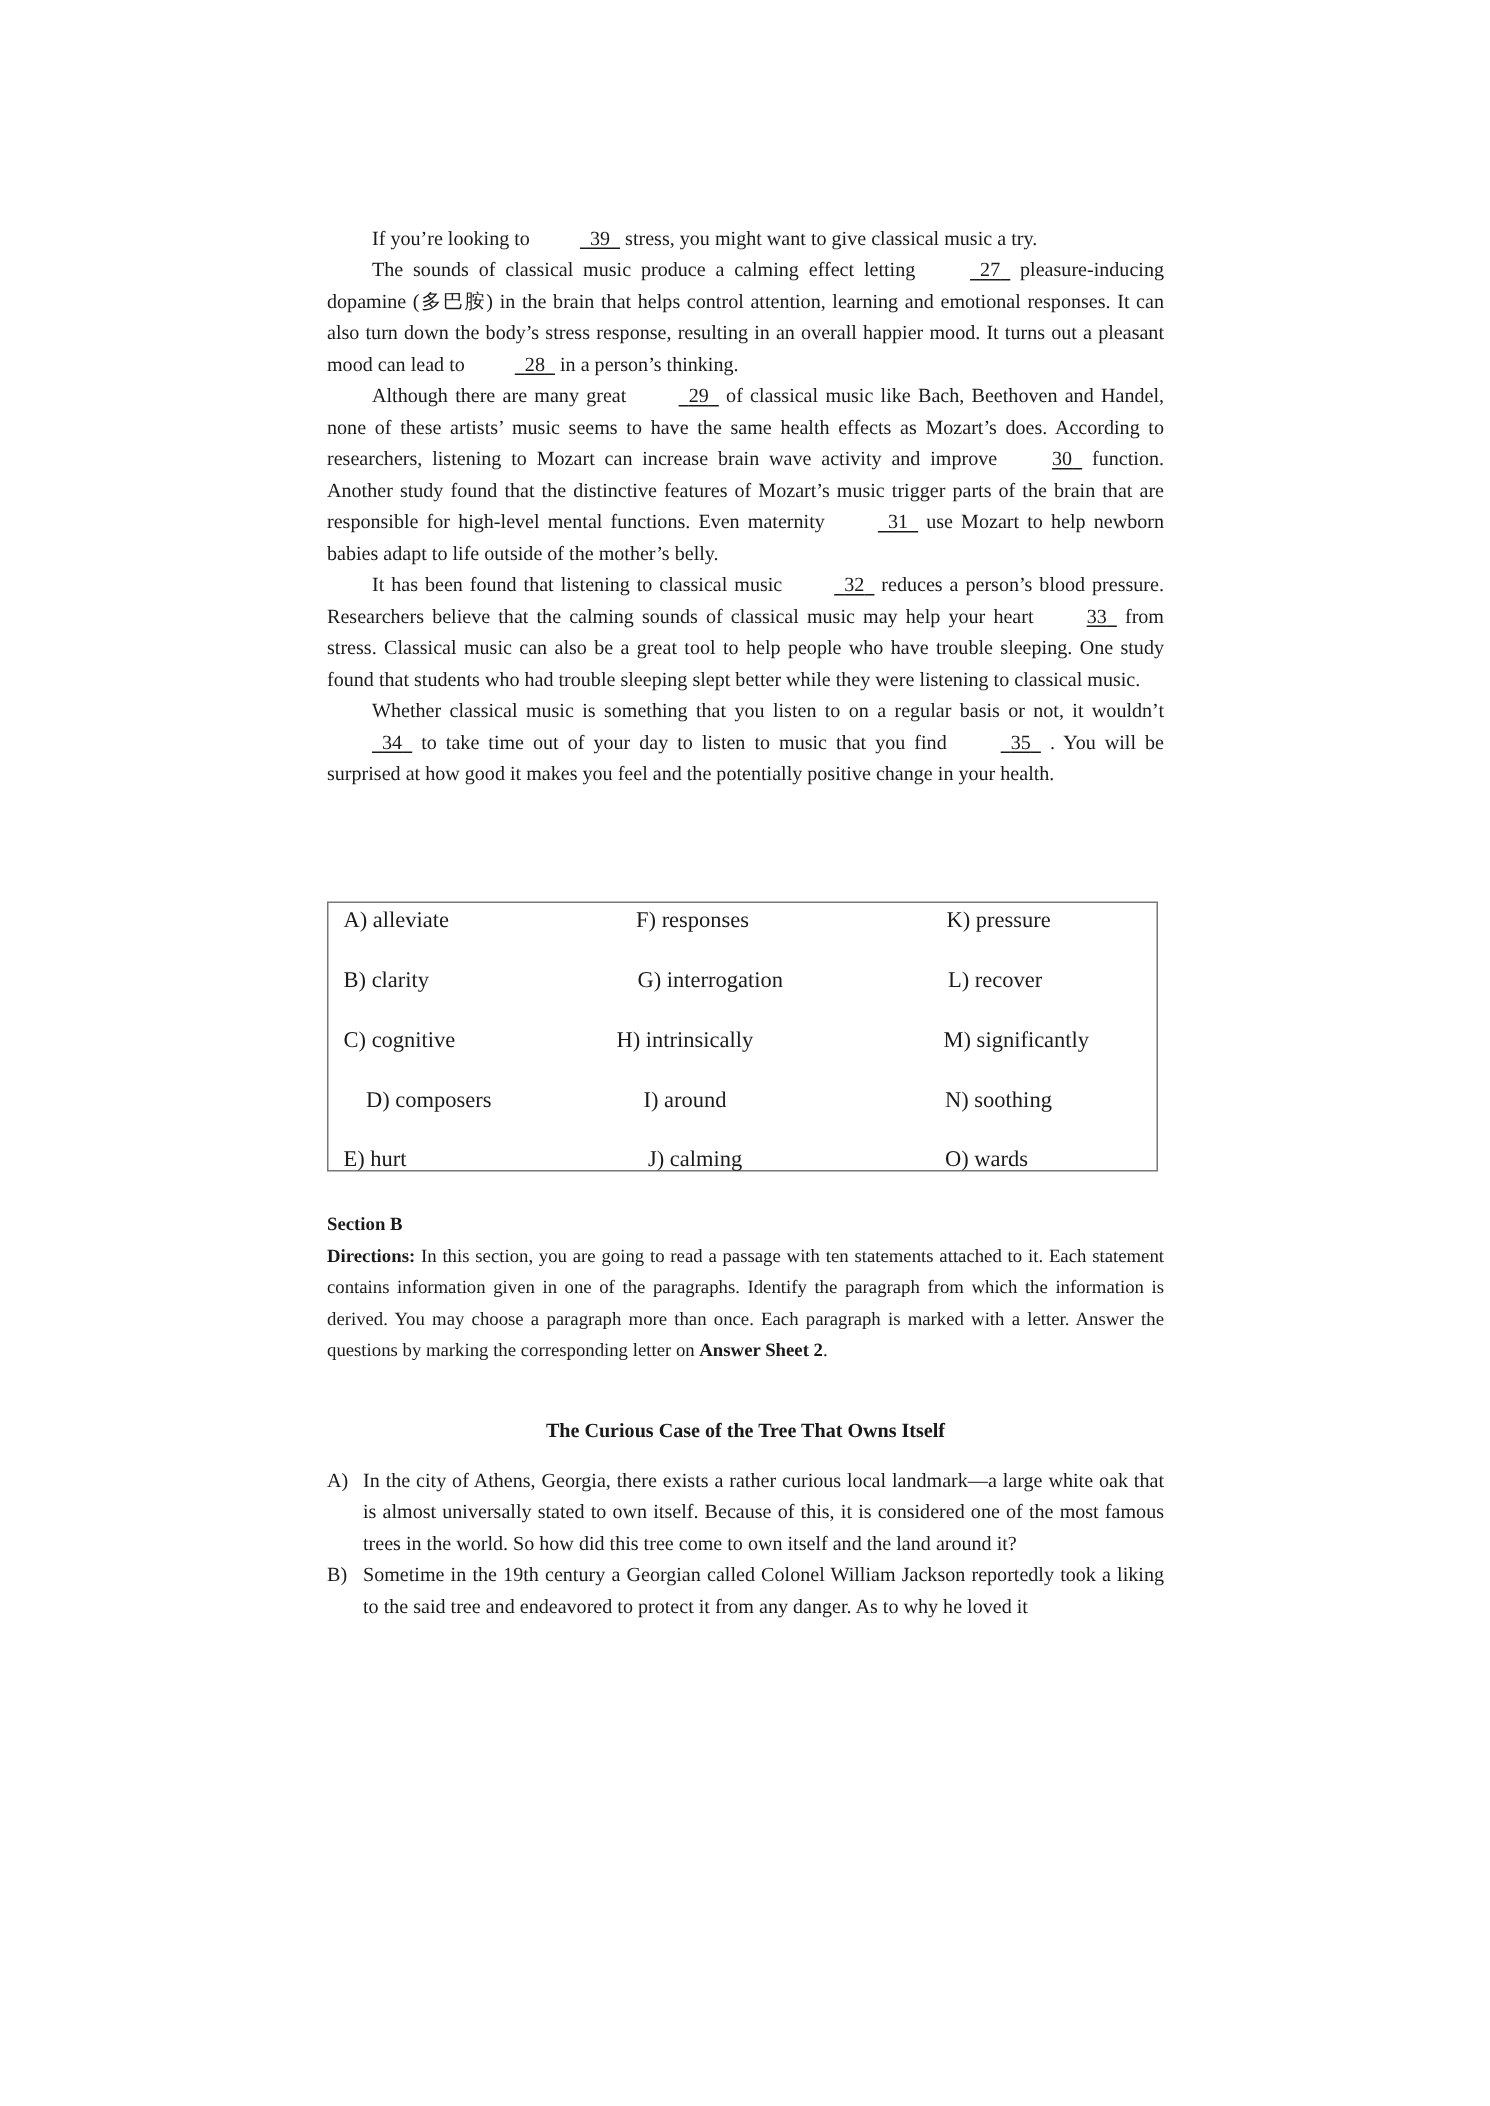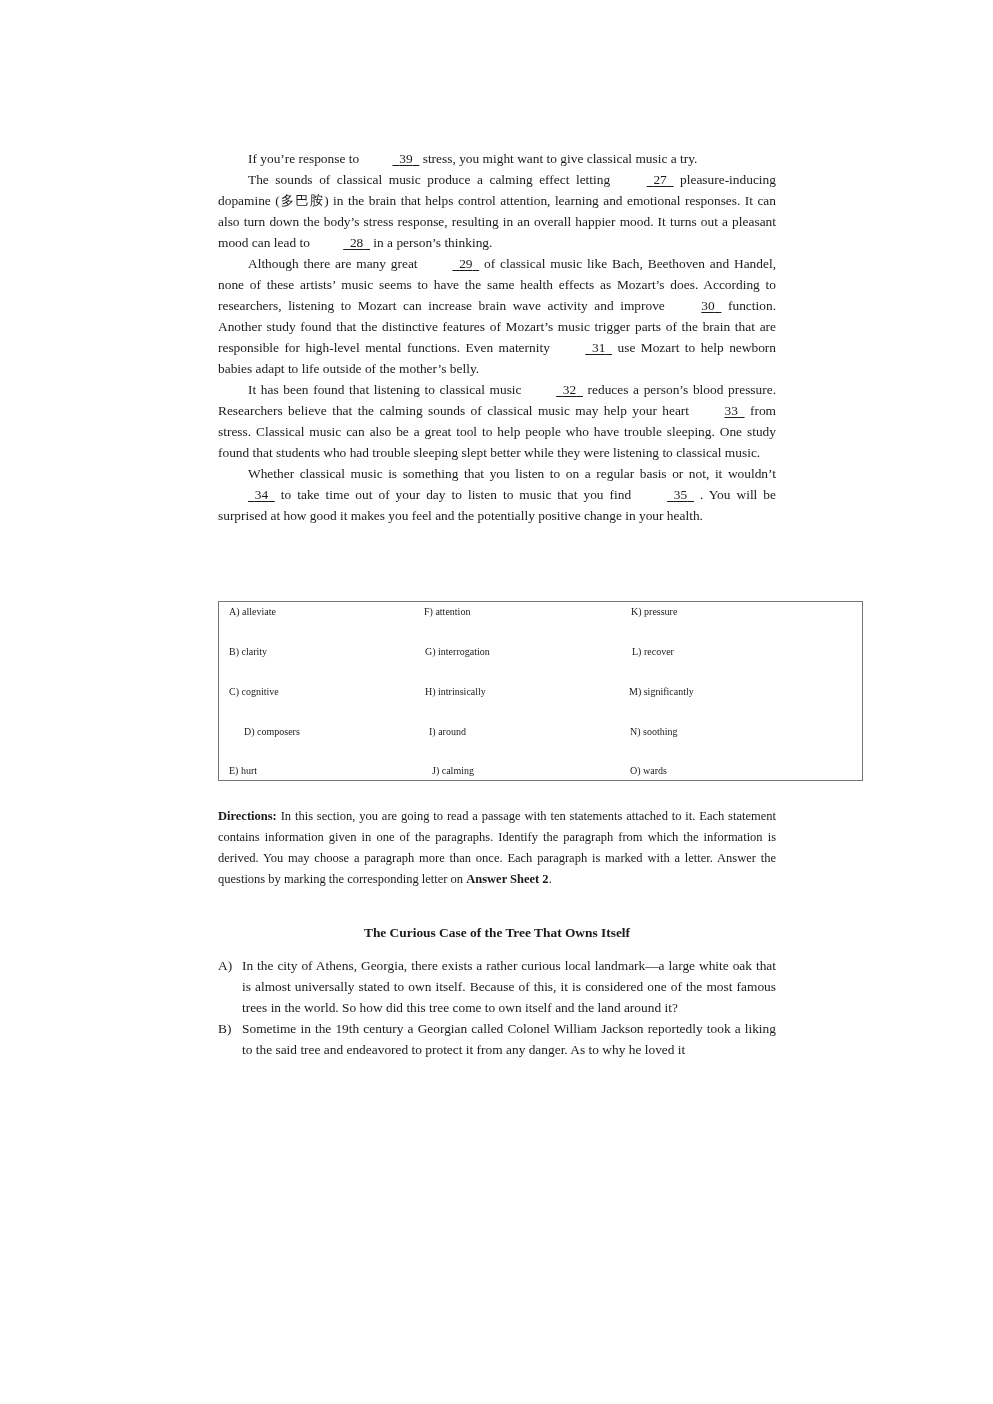--- a/index.html
+++ b/index.html
@@ -4,59 +4,60 @@
   <style>
     html, body { margin: 0; padding: 0; background: #ffffff; }
     body { width: 993px; height: 1404px; position: relative; overflow: hidden;
       font-family: "Liberation Serif", "DejaVu Serif", serif; color: #1a1a1a; }
     .page { position: absolute; left: 218px; top: 148px; width: 558px; }
     .p { font-size: 13.4px; line-height: 21px; text-align: justify; margin: 0; }
     .indent { text-indent: 30px; }
     .blank { display: inline-block; text-decoration: underline; text-underline-offset: 2px; white-space: pre; }
     .it { }
     .bold { font-weight: bold; }
-    .options { position: absolute; left: 218px; top: 601px; width: 645px; height: 180px;
-      border: 1px solid #777; box-sizing: border-box; font-size: 10px; }
+    .options { position: absolute; left: 218px; top: 601px; width: 554px; height: 180px;
+      border: 1px solid #777; box-sizing: border-box; font-size: 15px; }
     .opt { position: absolute; white-space: nowrap; }
     .secB { position: absolute; left: 218px; top: 806px; width: 558px; }
     .title { text-align: center; font-weight: bold; font-size: 13.4px; line-height: 21px; margin: 12px; }
     .item { display: flex; font-size: 13.4px; line-height: 21px; text-align: justify; }
     .item .lbl { width: 24px; flex: none; }
     .item .txt { flex: 1; }
   </style>
 </head>
 <body>
 
 <div class="page">
-  <p class="p indent"><span>If you’re response to </span><span class="blank">  <span>39</span>  </span><span> stress, you might want to give classical music a try.</span></p>
+  <p class="p indent"><span>If you’re looking to </span><span class="blank">  <span>39</span>  </span><span> stress, you might want to give classical music a try.</span></p>
   <p class="p indent"><span>The sounds of classical music produce a calming effect letting </span><span class="blank">  <span>27</span>  </span><span> pleasure-inducing </span><span class="it">dopamine</span><span> (多巴胺) in the brain that helps control attention, learning and emotional responses. It can also turn down the body’s stress response, resulting in an overall happier mood. It turns out a pleasant mood can lead to </span><span class="blank">  <span>28</span>  </span><span> in a person’s thinking.</span></p>
   <p class="p indent"><span>Although there are many great </span><span class="blank">  <span>29</span>  </span><span> of classical music like Bach, Beethoven and Handel, none of these artists’ music seems to have the same health effects as Mozart’s does. According to researchers, listening to Mozart can increase brain wave activity and improve </span><span class="blank"><span>30</span>  </span><span> function. Another study found that the distinctive features of Mozart’s music trigger parts of the brain that are responsible for high-level mental functions. Even maternity </span><span class="blank">  <span>31</span>  </span><span> use Mozart to help newborn babies adapt to life outside of the mother’s belly.</span></p>
   <p class="p indent"><span>It has been found that listening to classical music </span><span class="blank">  <span>32</span>  </span><span> reduces a person’s blood pressure. Researchers believe that the calming sounds of classical music may help your heart </span><span class="blank"><span>33</span>  </span><span> from stress. Classical music can also be a great tool to help people who have trouble sleeping. One study found that students who had trouble sleeping slept better while they were listening to classical music.</span></p>
   <p class="p indent"><span>Whether classical music is something that you listen to on a regular basis or not, it wouldn’t </span><span class="blank">  <span>34</span>  </span><span> to take time out of your day to listen to music that you find </span><span class="blank">  <span>35</span>  </span><span> . You will be surprised at how good it makes you feel and the potentially positive change in your health.</span></p>
 </div>
 
 <div class="options">
   <span class="opt" style="left:10px;top:4px">A) alleviate</span>
   <span class="opt" style="left:10px;top:44px">B) clarity</span>
   <span class="opt" style="left:10px;top:84px">C) cognitive</span>
   <span class="opt" style="left:25px;top:124px">D) composers</span>
   <span class="opt" style="left:10px;top:163px">E) hurt</span>
-  <span class="opt" style="left:205px;top:4px">F) attention</span>
+  <span class="opt" style="left:205px;top:4px">F) responses</span>
   <span class="opt" style="left:206px;top:44px">G) interrogation</span>
-  <span class="opt" style="left:206px;top:84px">H) intrinsically</span>
+  <span class="opt" style="left:192px;top:84px">H) intrinsically</span>
   <span class="opt" style="left:210px;top:124px">I) around</span>
   <span class="opt" style="left:213px;top:163px">J) calming</span>
   <span class="opt" style="left:412px;top:4px">K) pressure</span>
   <span class="opt" style="left:413px;top:44px">L) recover</span>
   <span class="opt" style="left:410px;top:84px">M) significantly</span>
   <span class="opt" style="left:411px;top:124px">N) soothing</span>
   <span class="opt" style="left:411px;top:163px">O) wards</span>
 </div>
 
 <div class="secB">
+  <p class="p bold" style="font-size:12.5px">Section B</p>
   <p class="p" style="font-size:12.5px"><span class="bold">Directions:</span><span class="it"> In this section, you are going to read a passage with ten statements attached to it. Each statement contains information given in one of the paragraphs. Identify the paragraph from which the information is derived. You may choose a paragraph more than once. Each paragraph is marked with a letter. Answer the questions by marking the corresponding letter on </span><span class="it bold">Answer Sheet 2</span><span class="it">.</span></p>
   <div style="height:20px"></div>
   <p class="title">The Curious Case of the Tree That Owns Itself</p>
   <div class="item">
     <span class="lbl">A)</span>
     <span class="txt">In the city of Athens, Georgia, there exists a rather curious local landmark—a large white oak that is almost universally stated to own itself. Because of this, it is considered one of the most famous trees in the world. So how did this tree come to own itself and the land around it?</span>
   </div>
   <div class="item">
     <span class="lbl">B)</span>
     <span class="txt">Sometime in the 19th century a Georgian called Colonel William Jackson reportedly took a liking to the said tree and endeavored to protect it from any danger. As to why he loved it</span>

